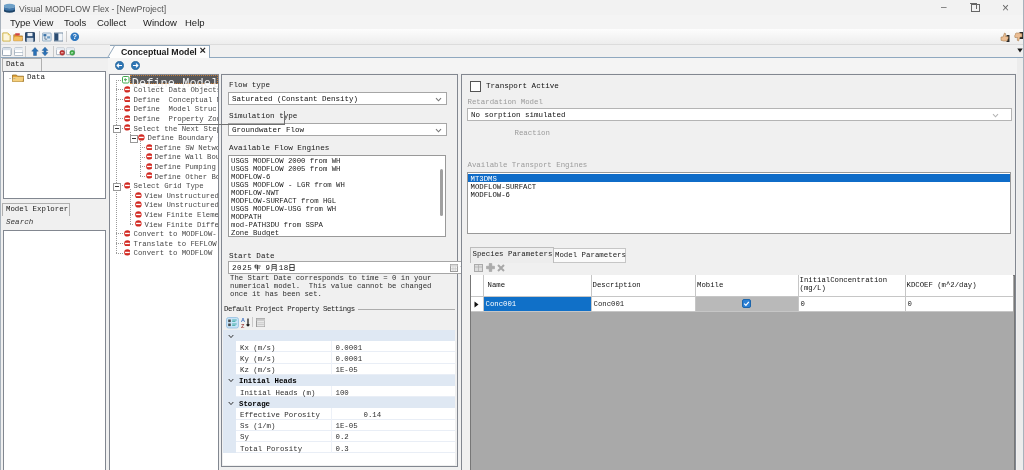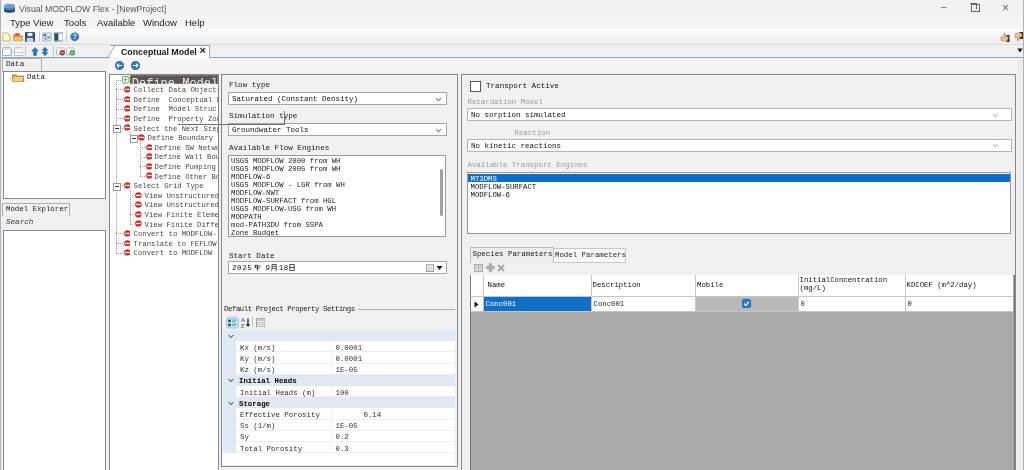--- a/index.html
+++ b/index.html
@@ -26,21 +26,21 @@
 <div class="abs sans" style="left:19px;top:3.5px;font-size:8.7px;color:#555;">Visual MODFLOW Flex - [NewProject]</div>
 <div class="abs sans" style="left:941px;top:1px;font-size:10px;color:#666;">–</div>
 <div class="abs" style="left:971px;top:4px;width:7px;height:6px;border:1px solid #666;"></div>
 <div class="abs" style="left:970px;top:2.5px;width:6px;height:5px;border:1px solid #666;border-bottom:none;border-left:none;background:transparent;"></div>
 <div class="abs sans" style="left:1002px;top:0.5px;font-size:12px;color:#666;">×</div>
 
 <div class="abs" style="left:0;top:15px;width:1024px;height:14px;background:#f4f4f4;"></div>
 <div class="abs sans" style="left:10px;top:17px;font-size:9.5px;color:#222;">Type</div>
 <div class="abs sans" style="left:33px;top:17px;font-size:9.5px;color:#222;">View</div>
 <div class="abs sans" style="left:64px;top:17px;font-size:9.5px;color:#222;">Tools</div>
-<div class="abs sans" style="left:97px;top:17px;font-size:9.5px;color:#222;">Available</div>
+<div class="abs sans" style="left:97px;top:17px;font-size:9.5px;color:#222;">Collect</div>
 <div class="abs sans" style="left:143px;top:17px;font-size:9.5px;color:#222;">Window</div>
 <div class="abs sans" style="left:185px;top:17px;font-size:9.5px;color:#222;">Help</div>
 
 <div class="abs" style="left:0;top:29px;width:1024px;height:15px;background:linear-gradient(#fdfdfd,#ededed);"></div>
 <svg class="abs" style="left:2px;top:31.5px" width="9" height="10" viewBox="0 0 11 12">
   <path d="M1 1 h6 l3 3 v7 h-9 z" fill="#fdf6dc" stroke="#c8a72c" stroke-width="1"></path>
   <path d="M7 1 l3 3 h-3 z" fill="#e8cf6a"></path>
 </svg>
 <svg class="abs" style="left:12.5px;top:31.5px" width="10.5" height="10" viewBox="0 0 14 12">
   <path d="M1 3 h5 l1.5 1.5 h5 v6.5 h-11.5 z" fill="#e8a33d" stroke="#9a6a1a" stroke-width="0.8"></path>
@@ -283,33 +283,33 @@
 
 <div class="abs mono lbl" style="left:7px;top:6px;">Flow type</div>
 <div class="abs combo" style="left:6px;top:17.5px;width:217px;height:10.5px;">
       <div class="txt mono">Saturated (Constant Density)</div>
       <svg class="chev" style="right:4px;top:2.5px" viewBox="0 0 7 7">
         <path d="M1 2.2 L3.5 4.8 L6 2.2" stroke="#777" fill="none" stroke-width="1.1"></path>
       </svg>
     </div>
 <div class="abs mono lbl" style="left:7px;top:37px;">Simulation type</div>
 <div class="abs combo" style="left:6px;top:48.5px;width:217px;height:10.5px;">
-      <div class="txt mono">Groundwater Tools</div>
+      <div class="txt mono">Groundwater Flow</div>
       <svg class="chev" style="right:4px;top:2.5px" viewBox="0 0 7 7">
         <path d="M1 2.2 L3.5 4.8 L6 2.2" stroke="#777" fill="none" stroke-width="1.1"></path>
       </svg>
     </div>
 <div class="abs mono lbl" style="left:7px;top:69px;">Available Flow Engines</div>
 <div class="abs" style="left:6px;top:80px;width:216px;height:80px;background:#fff;border:1px solid #999;overflow:hidden;">
       <div class="mono" style="position:absolute;left:2px;top:1.5px;font-size:7.3px;color:#222;white-space:pre;line-height:8px;"><div style="height:8px;">USGS MODFLOW 2000 from WH</div><div style="height:8px;">USGS MODFLOW 2005 from WH</div><div style="height:8px;">MODFLOW-6</div><div style="height:8px;">USGS MODFLOW - LGR from WH</div><div style="height:8px;">MODFLOW-NWT</div><div style="height:8px;">MODFLOW-SURFACT from HGL</div><div style="height:8px;">USGS MODFLOW-USG from WH</div><div style="height:8px;">MODPATH</div><div style="height:8px;">mod-PATH3DU from SSPA</div><div style="height:8px;">Zone Budget</div></div>
       <div style="position:absolute;right:2.5px;top:13px;width:2.5px;height:47px;background:#a0a0a0;border-radius:2px;"></div>
     </div>
 
 <div class="abs mono lbl" style="left:7px;top:177px;">Start Date</div>
-<div class="abs combo" style="left:6px;top:186.5px;width:217px;height:10.5px;">
+<div class="abs combo" style="left:6px;top:186.5px;width:217px;height:10.5px;padding-left:24px;">
       <div class="txt mono" style="letter-spacing:0.6px;">2025</div>
       <svg class="abs" style="left:24.5px;top:2px" width="7" height="7" viewBox="0 0 7 7">
         <path d="M2.2 0.3 L1 2 M0.3 2 H6.7 M3.5 0.8 V6.8 M1.2 4 H6 M1.2 2 V4" stroke="#111" stroke-width="0.7" fill="none"></path>
       </svg>
       <div class="txt mono" style="left:36.5px;">9</div>
       <svg class="abs" style="left:42px;top:2px" width="6" height="7" viewBox="0 0 6 7">
         <path d="M1 0.5 H5.3 V6.5 M5.3 6.5 L4.3 6.8 M1 0.5 V4.5 Q1 6 0.3 6.8 M1.3 2.4 H5 M1.3 4.3 H5" stroke="#111" stroke-width="0.7" fill="none"></path>
       </svg>
       <div class="txt mono" style="left:49.7px;letter-spacing:0.6px;">18</div>
       <svg class="abs" style="left:60px;top:2px" width="6" height="7" viewBox="0 0 6 7">
@@ -319,20 +319,23 @@
         <rect x="0.5" y="0.5" width="7" height="7" fill="#f5f5f5" stroke="#999"></rect>
         <rect x="0.5" y="0.5" width="7" height="2" fill="#d8d8d8"></rect>
         <line x1="3" y1="2.5" x2="3" y2="7.5" stroke="#bbb" stroke-width="0.6"></line>
         <line x1="5.2" y1="2.5" x2="5.2" y2="7.5" stroke="#bbb" stroke-width="0.6"></line>
         <line x1="0.5" y1="4.8" x2="7.5" y2="4.8" stroke="#bbb" stroke-width="0.6"></line>
       </svg>
       <svg class="abs" style="right:3px;top:3px" width="7" height="6" viewBox="0 0 7 6">
         <path d="M0.5 1 L6.5 1 L3.5 5 Z" fill="#111"></path>
       </svg>
     </div>
+<div class="abs mono" style="left:8px;top:200.5px;font-size:7.3px;line-height:7.9px;color:#2e2e2e;white-space:pre;">The Start Date corresponds to time = 0 in your
+numerical model.  This value cannot be changed
+once it has been set.</div>
 
 <div class="abs mono" style="left:2px;top:230.5px;font-size:7.3px;letter-spacing:-0.42px;color:#1a1a1a;white-space:pre;">Default Project Property Settings</div>
 <div class="abs" style="left:136px;top:234px;width:97px;height:1px;background:#adadad;"></div>
 <svg class="abs" style="left:4px;top:242.5px" width="13" height="11.5" viewBox="0 0 13 11.5">
       <rect x="0.5" y="0.5" width="12" height="10.5" rx="2" fill="#c8e4f8" stroke="#88b8dc" stroke-width="0.7"></rect>
       <rect x="2.2" y="2.5" width="2.6" height="2.6" fill="#4a4a4a"></rect>
       <rect x="2.2" y="6.5" width="2.6" height="2.6" fill="#4a4a4a"></rect>
       <path d="M6.2 3 h4.5 M6.2 4.4 h3.2 M6.2 7 h4.5 M6.2 8.4 h3.2" stroke="#3ba8a0" stroke-width="0.9"></path>
     </svg>
 <svg class="abs" style="left:18.5px;top:242.5px" width="10" height="11" viewBox="0 0 10 11">
@@ -409,26 +412,20 @@
 <div class="abs" style="left:8px;top:6px;width:9px;height:9px;background:#fff;border:1px solid #555;"></div>
 <div class="abs mono" style="left:24px;top:7.5px;font-size:7.6px;color:#111;white-space:pre;">Transport Active</div>
 <div class="abs mono glbl" style="left:5.5px;top:23px;">Retardation Model</div>
 <div class="abs combo" style="left:5px;top:33.5px;width:543px;height:11px;border-color:#b4b4b4;">
       <div class="txt mono">No sorption simulated</div>
       <svg class="chev" style="right:12px;top:2.5px" viewBox="0 0 7 7">
         <path d="M1 2.2 L3.5 4.8 L6 2.2" stroke="#b5b5b5" fill="none" stroke-width="1.1"></path>
       </svg>
     </div>
 <div class="abs mono glbl" style="left:5.5px;top:54px;margin-left:47px;">Reaction</div>
-<div class="abs combo" style="left:5px;top:64px;width:543px;height:11px;border-color:#b4b4b4;">
-      <div class="txt mono">No kinetic reactions</div>
-      <svg class="chev" style="right:12px;top:2.5px" viewBox="0 0 7 7">
-        <path d="M1 2.2 L3.5 4.8 L6 2.2" stroke="#b5b5b5" fill="none" stroke-width="1.1"></path>
-      </svg>
-    </div>
 <div class="abs mono glbl" style="left:5.5px;top:86px;">Available Transport Engines</div>
 <div class="abs" style="left:5px;top:97px;width:542px;height:60px;background:#fff;border:1px solid #999;">
       <div class="abs" style="left:0;top:1.5px;width:542px;height:8px;background:#0f6cc8;"></div>
       <div class="abs mono" style="left:2.5px;top:2.5px;font-size:7.3px;color:#fff;font-family:Liberation Mono, monospace;">MT3DMS</div>
       <div class="abs mono" style="left:2.5px;top:10.5px;font-size:7.3px;color:#111;">MODFLOW-SURFACT</div>
       <div class="abs mono" style="left:2.5px;top:18.5px;font-size:7.3px;color:#111;">MODFLOW-6</div>
     </div>
 
 <div class="abs" style="left:89.5px;top:173.5px;width:72.5px;height:13px;background:#fafafa;border:1px solid #c6c6c6;"></div>
 <div class="abs mono" style="left:93px;top:176.5px;font-size:7.4px;color:#1a1a1a;white-space:pre;">Model Parameters</div>

